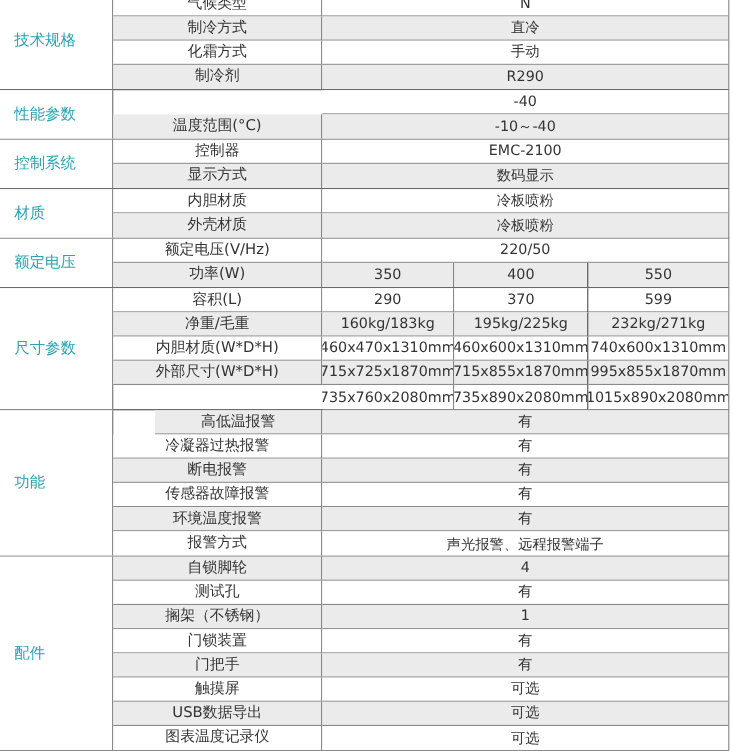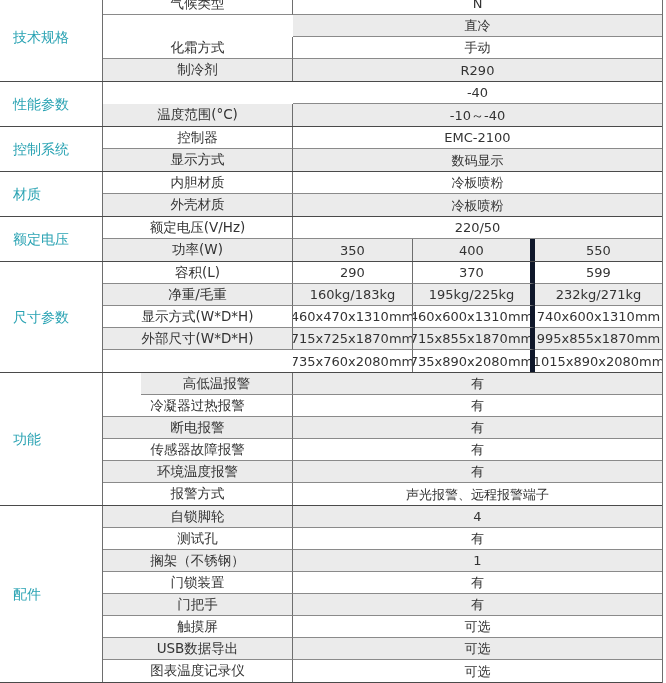--- a/index.html
+++ b/index.html
@@ -22,34 +22,35 @@
     font-size:13px;line-height:1;white-space:nowrap;overflow:hidden;background:#fff;
   }
   .cat{
     grid-column:1;justify-content:flex-start;padding-left:13px;
     color:var(--accent,#2AA3B3);font-size:14px;
     border-right:1px solid #6e6e6e;background:#fff;
   }
   .param{grid-column:2;font-size:13.5px;border-right:1px solid #6e6e6e;}
   .vspan{grid-column:3 / 6;}
   .v1{grid-column:3;border-right:1px solid #6e6e6e;}
-  .v2{grid-column:4;border-right:5px solid #0f172a;text-align:center;}
+  .v2{grid-column:4;border-right:1px solid #0f172a;text-align:center;}
   .v3{grid-column:5;}
   .rowline{border-bottom:1px solid #8a8a8a;}
   .stripe{background:var(--stripe,#EBEBEB);}
 </style>
 </head>
 <body>
 
 <div class="page">
   <div class="spec-table" id="spec-table">
       <div class="section">
         <div class="cell cat" style="grid-row: 1 / span 4;">技术规格</div>
         <div class="cell param rowline" style="grid-row: 1;">气候类型</div>
         <div class="cell vspan rowline" style="grid-row: 1;">N</div>
+        <div class="cell param stripe rowline" style="grid-row: 2;">制冷方式</div>
         <div class="cell vspan stripe rowline" style="grid-row: 2;">直冷</div>
         <div class="cell param rowline" style="grid-row: 3;">化霜方式</div>
         <div class="cell vspan rowline" style="grid-row: 3;">手动</div>
         <div class="cell param stripe" style="grid-row: 4;">制冷剂</div>
         <div class="cell vspan stripe" style="grid-row: 4;">R290</div>
       </div>
       <div class="section">
         <div class="cell cat" style="grid-row: 1 / span 2;">性能参数</div>
         <div class="cell vspan rowline" style="grid-row: 1;">-40</div>
         <div class="cell param stripe" style="grid-row: 2;">温度范围(°C)</div>
@@ -81,21 +82,21 @@
       <div class="section">
         <div class="cell cat" style="grid-row: 1 / span 5;">尺寸参数</div>
         <div class="cell param rowline" style="grid-row: 1;">容积(L)</div>
         <div class="cell v1 rowline" style="grid-row: 1;">290</div>
         <div class="cell v2 rowline" style="grid-row: 1;">370</div>
         <div class="cell v3 rowline" style="grid-row: 1;">599</div>
         <div class="cell param stripe rowline" style="grid-row: 2;">净重/毛重</div>
         <div class="cell v1 stripe rowline" style="grid-row: 2;">160kg/183kg</div>
         <div class="cell v2 stripe rowline" style="grid-row: 2;">195kg/225kg</div>
         <div class="cell v3 stripe rowline" style="grid-row: 2;">232kg/271kg</div>
-        <div class="cell param rowline" style="grid-row: 3;">显示方式(W*D*H)</div>
+        <div class="cell param rowline" style="grid-row: 3;">内胆材质(W*D*H)</div>
         <div class="cell v1 rowline" style="grid-row: 3;">460x470x1310mm</div>
         <div class="cell v2 rowline" style="grid-row: 3;">460x600x1310mm</div>
         <div class="cell v3 rowline" style="grid-row: 3;">740x600x1310mm</div>
         <div class="cell param stripe rowline" style="grid-row: 4;">外部尺寸(W*D*H)</div>
         <div class="cell v1 stripe rowline" style="grid-row: 4;">715x725x1870mm</div>
         <div class="cell v2 stripe rowline" style="grid-row: 4;">715x855x1870mm</div>
         <div class="cell v3 stripe rowline" style="grid-row: 4;">995x855x1870mm</div>
         <div class="cell v1" style="grid-row: 5;">735x760x2080mm</div>
         <div class="cell v2" style="grid-row: 5;">735x890x2080mm</div>
         <div class="cell v3" style="grid-row: 5;">1015x890x2080mm</div>

